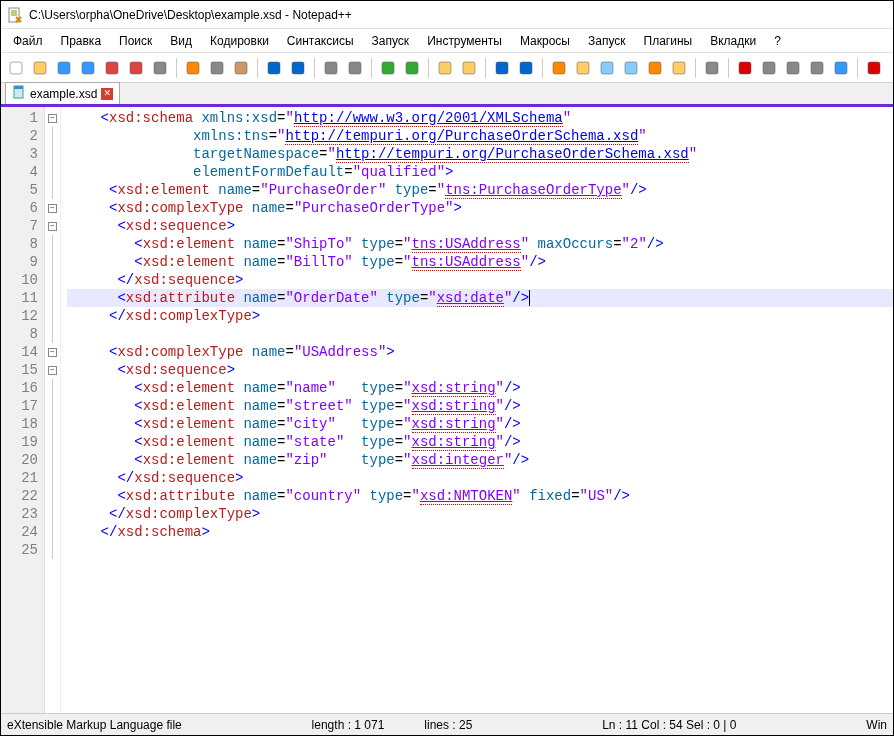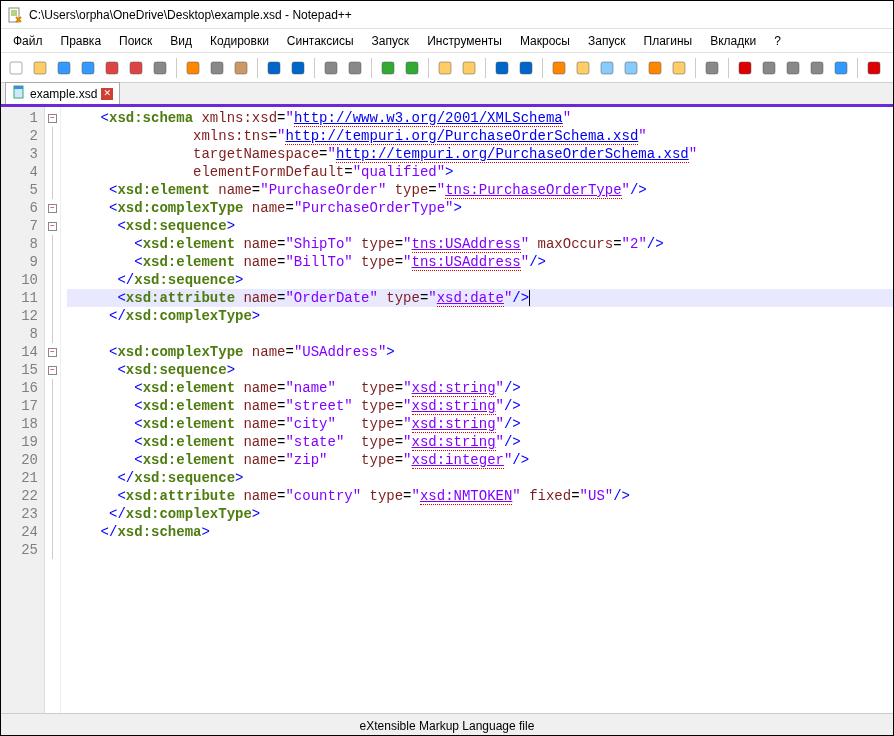--- a/index.html
+++ b/index.html
@@ -19,28 +19,28 @@
 .editor { flex: 1; display: flex; overflow: hidden; background: #fff; font-family: "Courier New", monospace; font-size: 14px; }
 .gutter { width: 44px; background: #f0f0f0; border-right: 1px solid #ddd; text-align: right; color: #808080; padding-top: 2px; }
 .gutter div { height: 18px; line-height: 18px; padding-right: 6px; }
 .fold { width: 16px; background: #fff; border-right: 1px solid #eee; padding-top: 2px; }
 .fold div { height: 18px; display: flex; align-items: center; justify-content: center; color: #888; font-size: 10px; }
 .fold .box { width: 9px; height: 9px; border: 1px solid #888; display: flex; align-items: center; justify-content: center; font-size: 8px; line-height: 1; color: #d00; cursor: pointer; }
 .code { flex: 1; padding-top: 2px; padding-left: 6px; white-space: pre; overflow: auto; }
 .code .line { height: 18px; line-height: 18px; }
 .code .line.hl { background: #e8e8ff; }
 .t-brkt { color: #0000ff; } 
-.t-tag  { color: #4d7c0f; font-weight: bold; } 
-.t-attr { color: #7f1d1d; } 
+.t-tag  { color: #b91c1c; font-weight: normal; } 
+.t-attr { color: #0369a1; } 
 .t-eq   { color: #000; }
 .t-str  { color: #8000ff; } 
 .t-url  { color: #0000ee; text-decoration: underline; border-bottom: 1px dotted #d00; }
 .t-urlp { color: #8000ff; text-decoration: underline; border-bottom: 1px dotted #d00; } 
 .caret { border-left: 1px solid #000; }
-.statusbar { height: 22px; border-top: 1px solid #ccc; display: flex; align-items: center; font-size: 12px; padding: 5px 6px; gap: 40px; background: #f0f0f0; flex-direction: column; }
+.statusbar { height: 22px; border-top: 1px solid #ccc; display: flex; align-items: center; font-size: 12px; padding: 5px 6px; gap: 40px; background: #f0f0f0; }
 .statusbar .cell { white-space: nowrap; }
 .statusbar .filler { flex: 1; }
 </style>
 </head>
 <body>
 
 <div class="window">
 
   <div class="titlebar">
     <span class="titlebar-icon">

